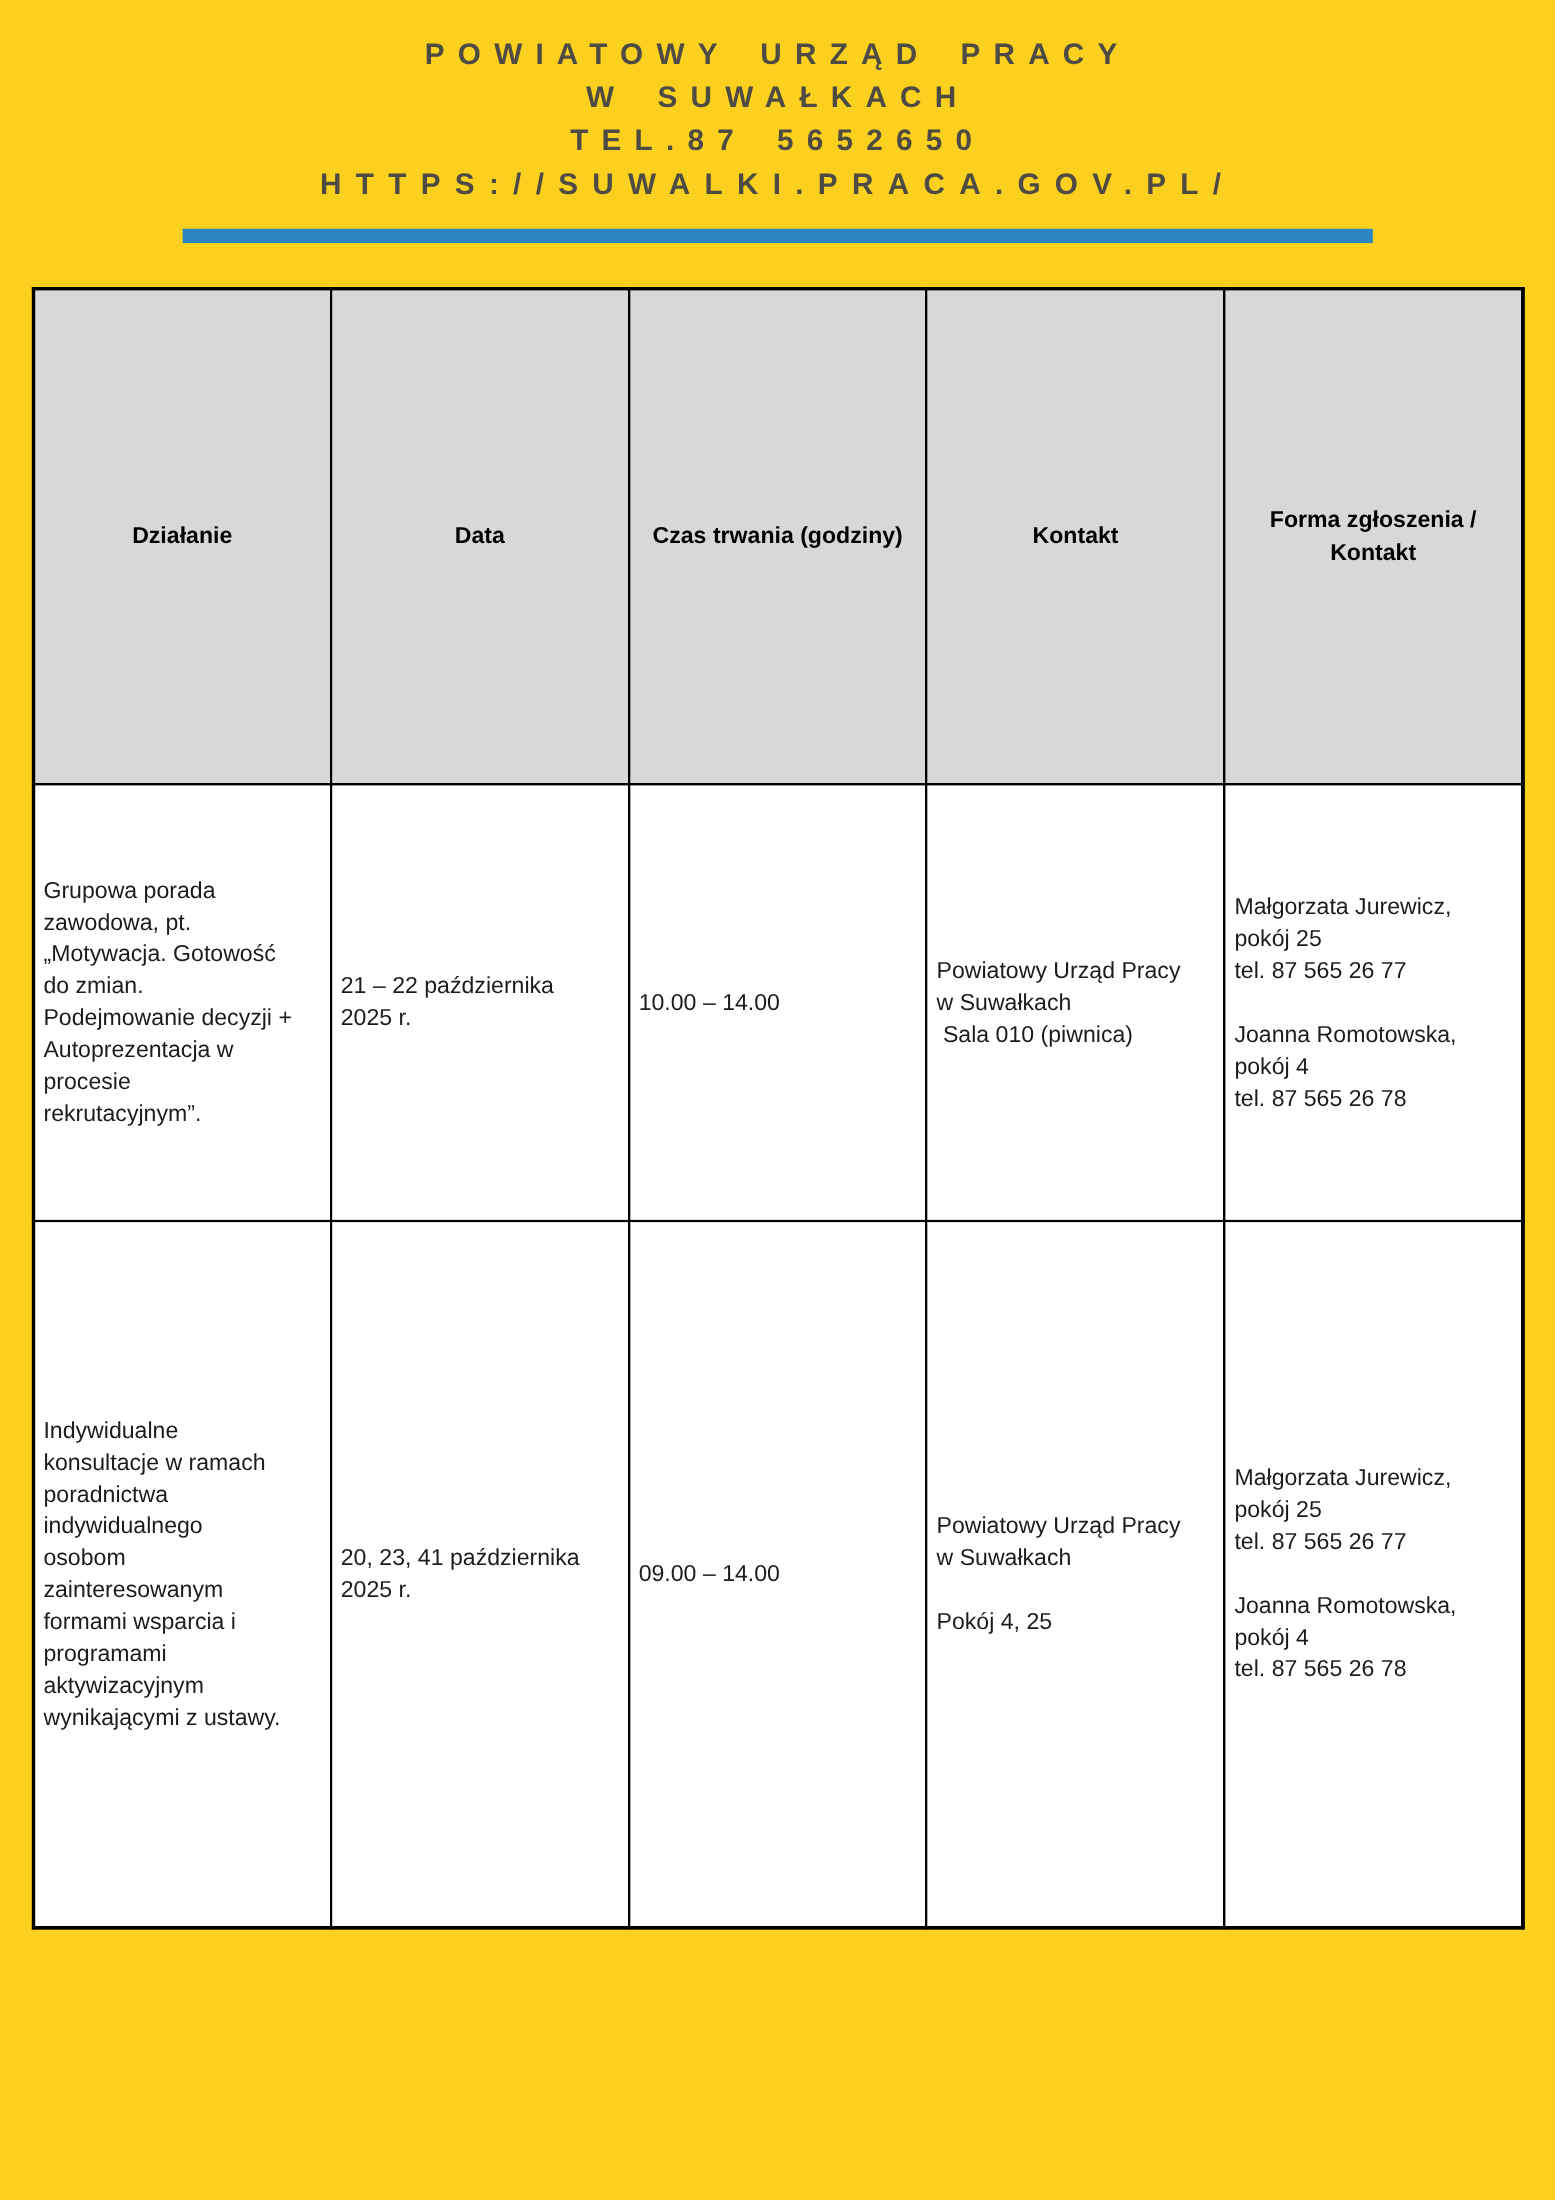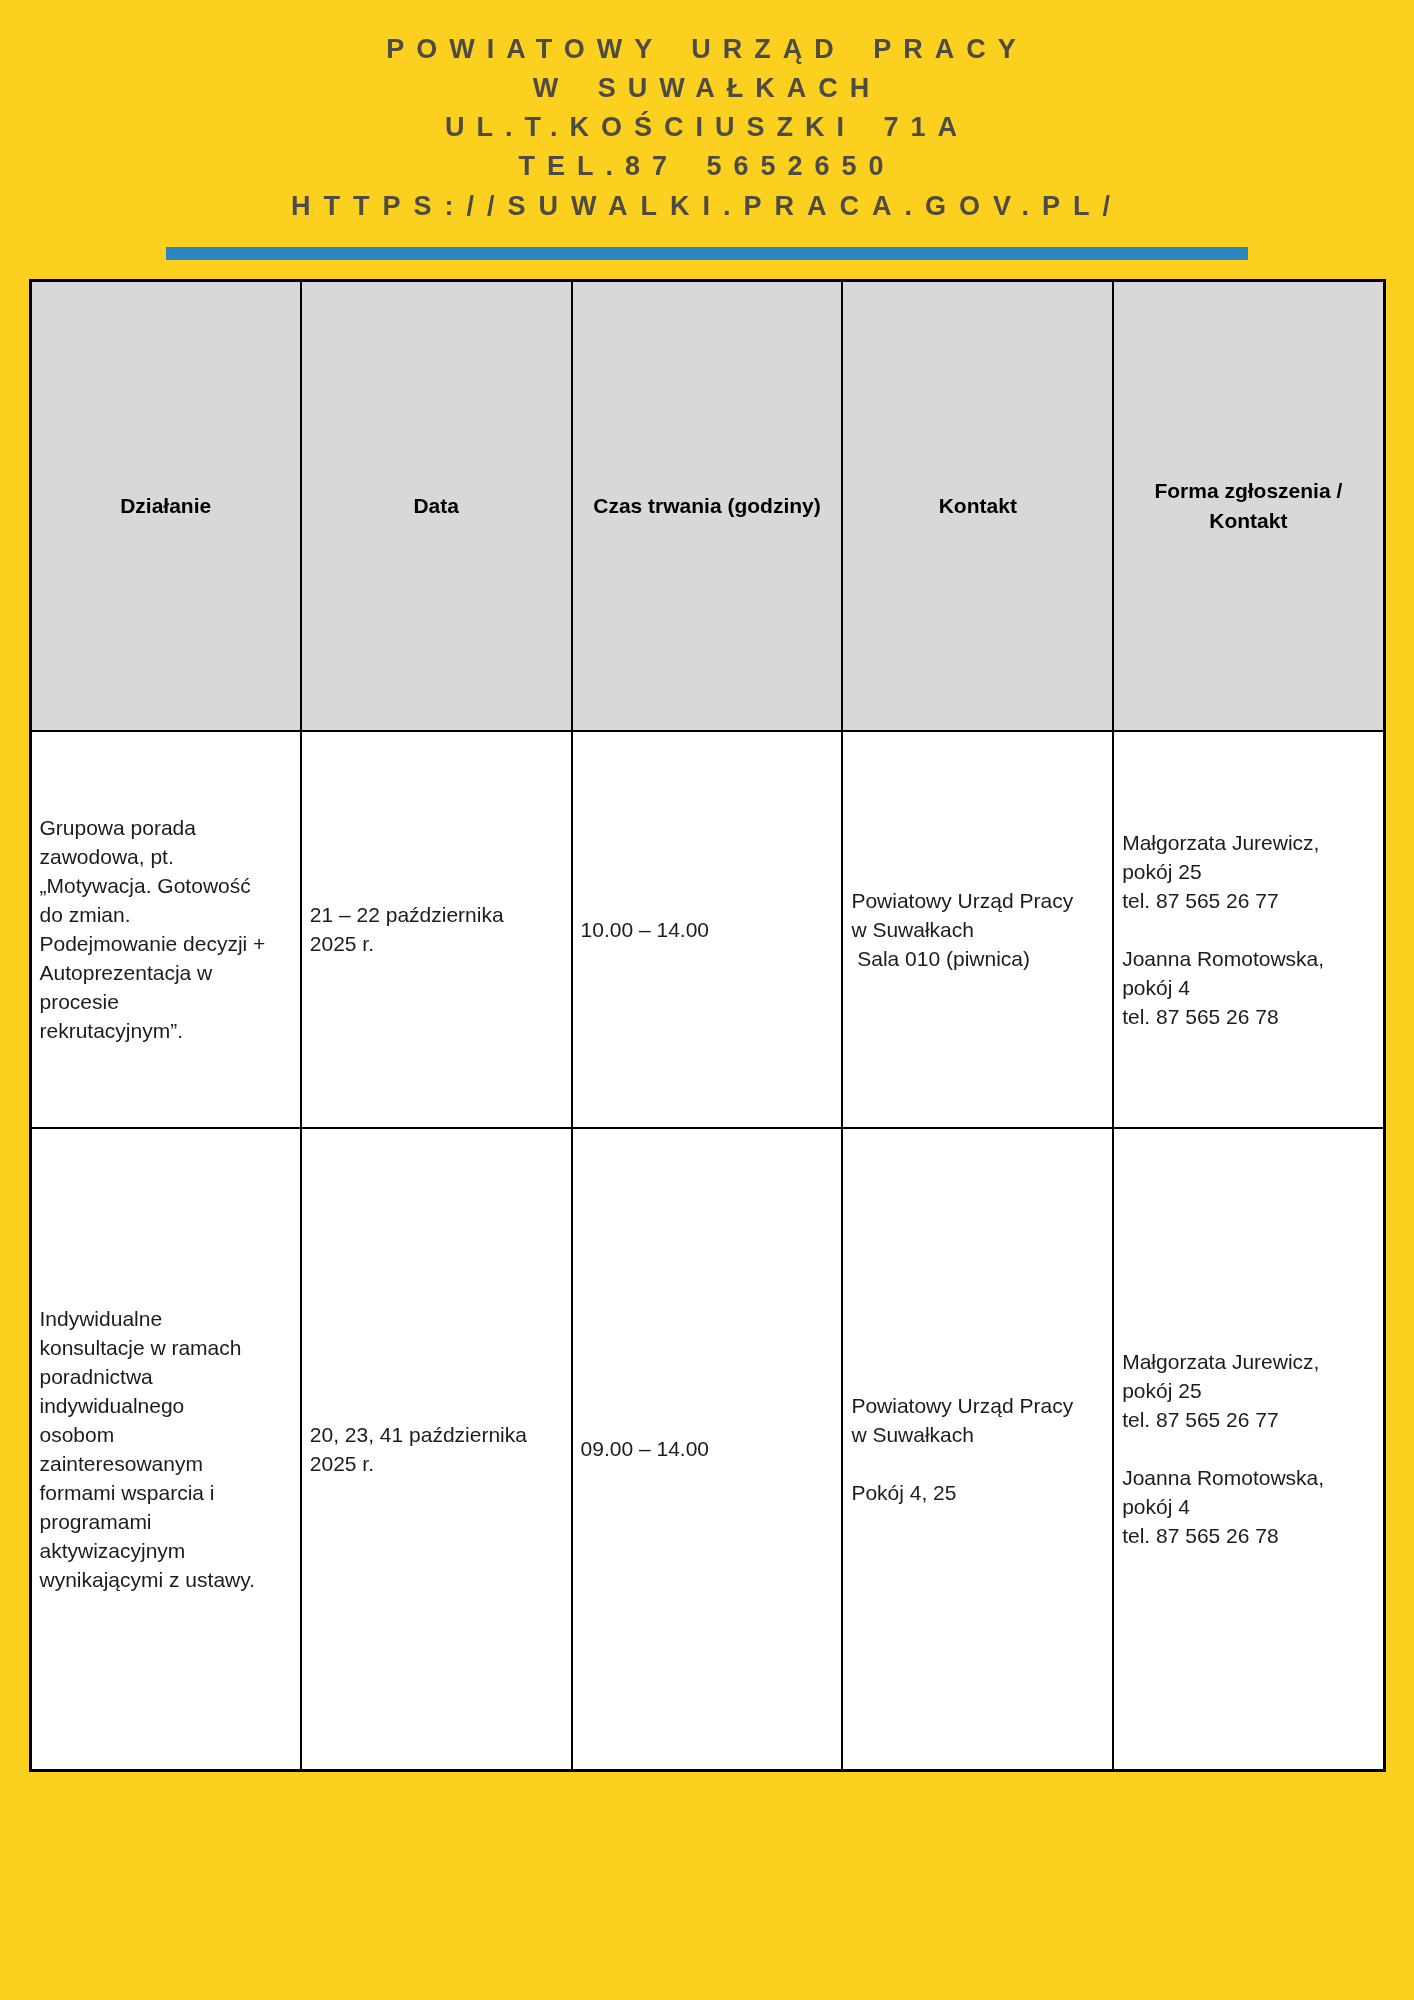--- a/index.html
+++ b/index.html
@@ -36,21 +36,21 @@
     letter-spacing: 13px;
   }
   .divider {
     width: 1082px;
     height: 13px;
     background: #2b86c1;
     margin: 21px auto 0 auto;
   }
   table.schedule {
     width: 1357px;
-    margin: 19px auto 0 auto;
+    margin: 40px auto 0 auto;
     border-collapse: collapse;
     table-layout: fixed;
     background: #000000;
     border: 3px solid #000000;
   }
   table.schedule col { width: 20%; }
   table.schedule th,
   table.schedule td {
     border: 2px solid #000000;
     vertical-align: middle;
@@ -80,21 +80,20 @@
   tr.body-row-2 { height: 643px; }
 </style>
 </head>
 <body>
 
 <div class="page">
 
   <div class="top-header">
     <div class="hline">POWIATOWY URZĄD PRACY</div>
     <div class="hline">W SUWAŁKACH</div>
-    <div class="hline">UL.T.KOŚCIUSZKI 71A</div>
     <div class="hline">TEL.87 5652650</div>
     <div class="hline url-line">HTTPS://SUWALKI.PRACA.GOV.PL/</div>
   </div>
 
   <div class="divider"></div>
 
   <table class="schedule">
     <colgroup>
       <col>
         <col>

